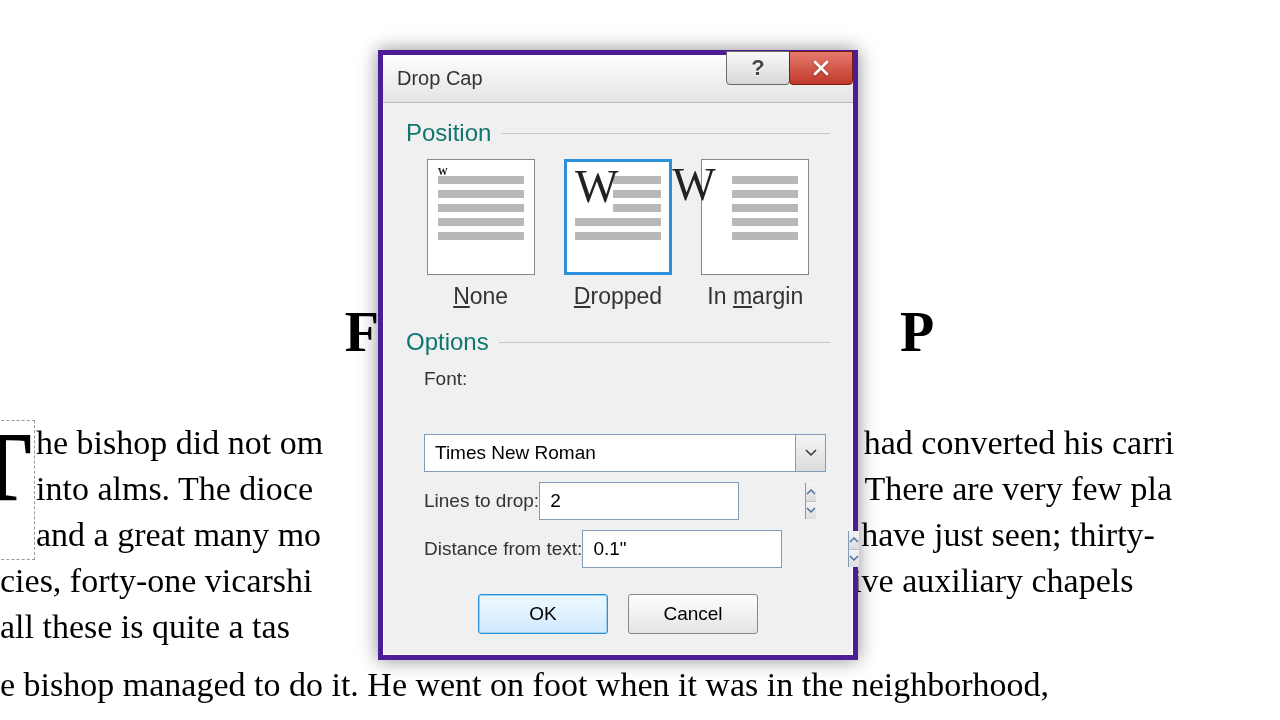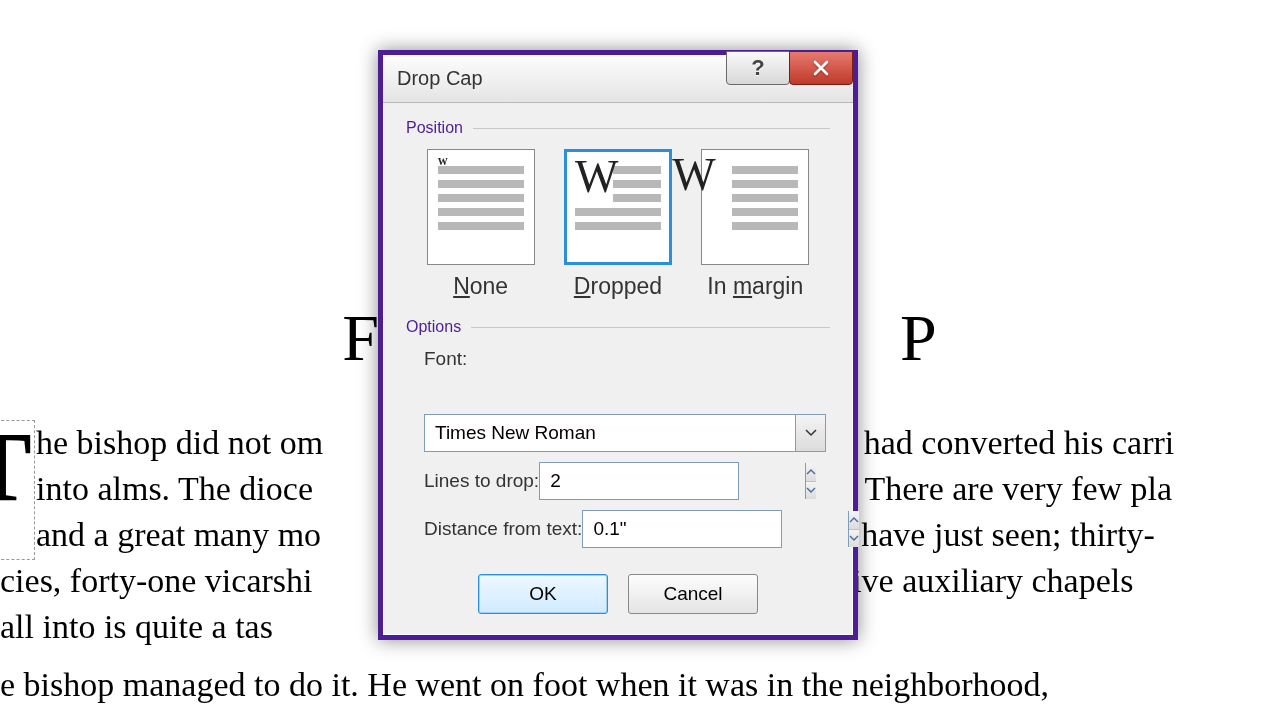--- a/index.html
+++ b/index.html
@@ -14,22 +14,22 @@
   }
   .doc {
     position: absolute;
     top: 300px;
     left: 0;
     width: 1280px;
     color: #000;
     font-family: "Times New Roman", Georgia, serif;
   }
   .doc-title {
-    font-size: 66px;
-    font-weight: normal;
+    font-size: 56px;
+    font-weight: bold;
     text-align: center;
     letter-spacing: 1px;
     margin-bottom: 50px;
   }
   .dropcap-box {
     position: absolute;
     top: 420px;
     left: -40px;
     width: 75px;
     height: 140px;
@@ -97,22 +97,22 @@
   }
   .tb-close svg { filter: drop-shadow(0 1px 1px rgba(0,0,0,.3)); }
 
   .dlg-body {
     background: #f0f0f0;
     border: 1px solid #fff;
     border-top: none;
     padding: 14px 22px 20px 22px;
   }
   .group-label {
-    font-size: 16px;
-    color: #4c1d95;
+    font-size: 24px;
+    color: #0f766e;
     display: flex;
     align-items: center;
     margin: 2px 0 12px 0;
   }
   .group-label .rule {
     flex: 1;
     height: 1px;
     background: #c8c8c8;
     margin-left: 10px;
   }
@@ -251,21 +251,21 @@
 
 <div class="dropcap-box">
   <span>T</span>
 </div>
 
 <div style="position:absolute;top:420px;left:36px;font-family:'Times New Roman',serif;font-size:34px;line-height:46px;color:#000;">
   <div><span>he bishop did not om</span><span style="display:inline-block;width:500px"></span><span>he had converted his carri</span></div>
   <div><span>into alms. The dioce</span><span style="display:inline-block;width:520px"></span><span>e. There are very few pla</span></div>
   <div><span> and a great many mo</span><span style="display:inline-block;width:492px"></span><span>we have just seen; thirty-</span></div>
   <div style="margin-left:-36px"><span>cies, forty-one vicarshi</span><span style="display:inline-block;width:500px"></span><span>y-five auxiliary chapels</span></div>
-  <div style="margin-left:-36px"><span>all into is quite a tas</span></div>
+  <div style="margin-left:-36px"><span>all these is quite a tas</span></div>
   <div style="margin-left:-36px;margin-top:12px"><span>e bishop managed to do it. He went on foot when it was in the neighborhood,</span></div>
 </div>
 
 <div class="dialog">
   <div class="titlebar">
     <span class="titlebar-title">Drop Cap</span>
     <div class="titlebar-buttons">
       <div class="tb-btn tb-help">
         <span>?</span>
       </div>

